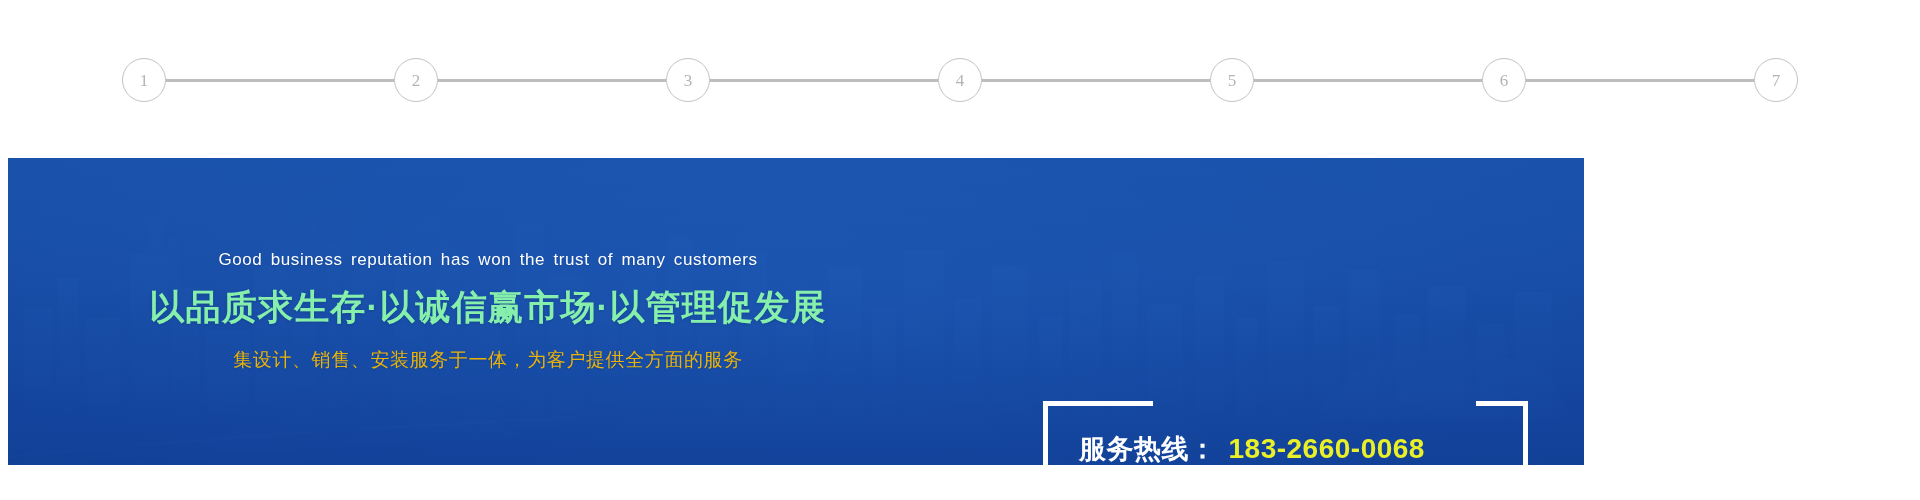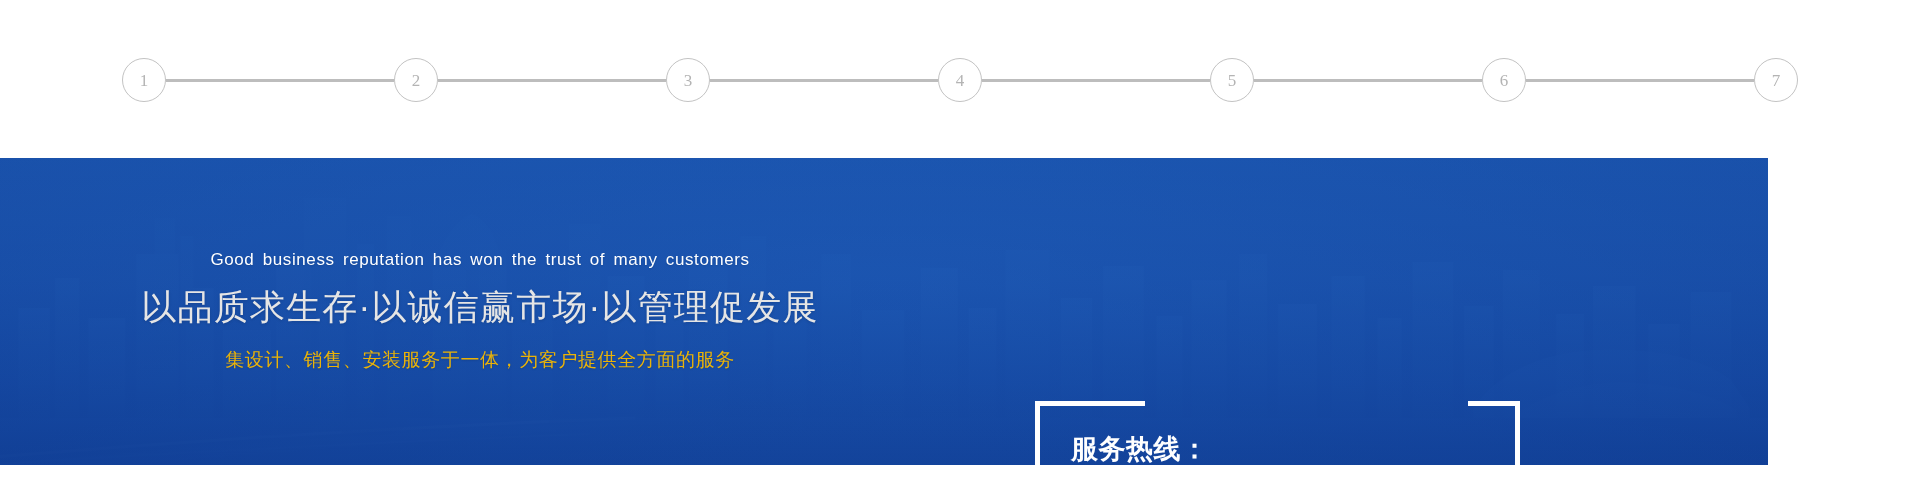--- a/index.html
+++ b/index.html
@@ -64,23 +64,23 @@
   .step-connector {
     flex: 1 1 auto;
     height: 3px;
     background: #bdbdbd;
     z-index: 1;
   }
 
   
   .banner {
     position: absolute;
-    left: 0;
+    left: 8px;
     top: 158px;
-    width: 1768px;
+    width: 1576px;
     height: 307px;
     overflow: hidden;
     background: #1a54ae;
   }
 
   .banner-bg {
     position: absolute;
     inset: 0;
     width: 100%;
     height: 100%;
@@ -127,22 +127,22 @@
     letter-spacing: 0.6px;
     word-spacing: 3px;
     white-space: nowrap;
     margin-bottom: 14px;
     font-weight: 400;
     text-shadow: 0 1px 2px rgba(0,0,0,0.12);
   }
 
   .promo-cn-main {
     font-size: 35px;
-    color: #e5e5e5;
-    font-weight: 400;
+    color: #86efac;
+    font-weight: 700;
     letter-spacing: 1.2px;
     white-space: nowrap;
     margin-bottom: 16px;
     text-shadow: 0 1px 3px rgba(0,0,0,0.15);
   }
 
   .promo-cn-sub {
     font-size: 19px;
     color: #eab308;
     font-weight: 400;
@@ -393,20 +393,21 @@
 
     <div class="hotline">
       <div class="hl-frame"></div>
       <div class="hl-top-left"></div>
       <div class="hl-top-right"></div>
 
 
       <div class="hl-body">
         <div class="hl-row">
           <span class="hl-label">服务热线：</span>
+          <span class="hl-num">183-2660-0068</span>
         </div>
 
       </div>
     </div>
 
   </div>
 
   <div class="bottom-strip"></div>
 
 </div>

